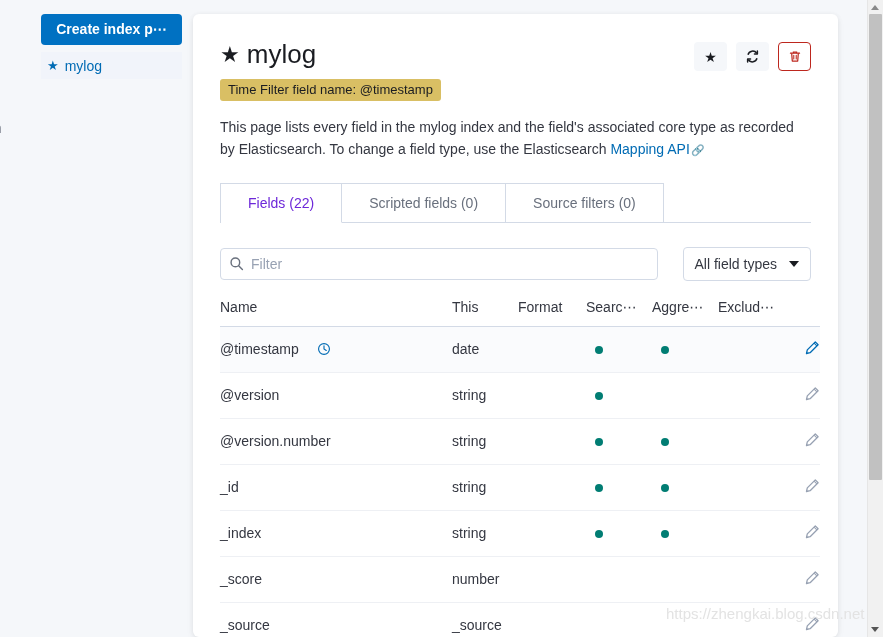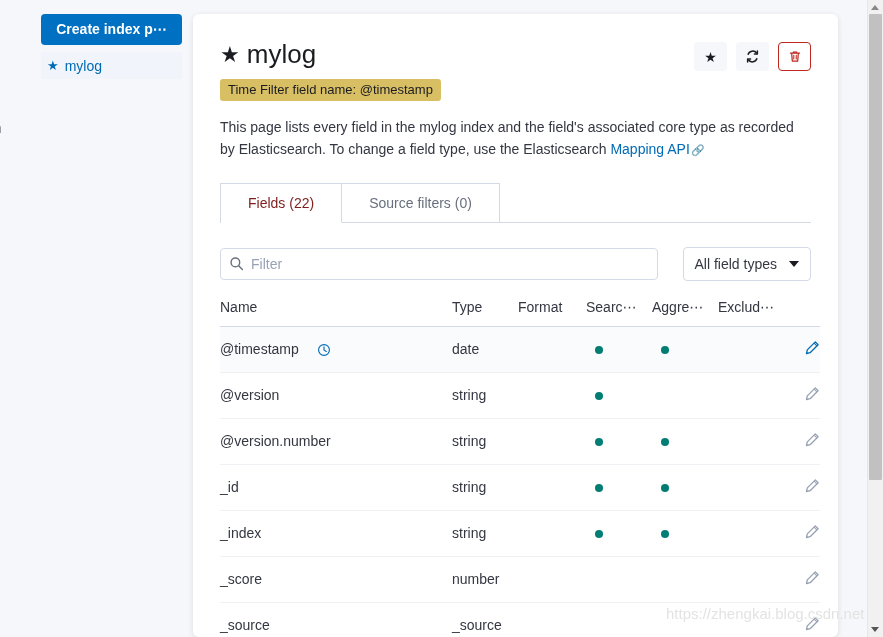--- a/index.html
+++ b/index.html
@@ -176,21 +176,21 @@
     padding: 11px 27px 11px 27px;
     font-size: 14px;
     color: #69707d;
     border-right: 1px solid #d3dae6;
     border-bottom: 1px solid #d3dae6;
     background: #ffffff;
     cursor: pointer;
     white-space: nowrap;
   }
   .tab.active {
-    color: #7f1d1d;
+    color: #6d28d9;
     border-bottom: 1px solid #ffffff;
   }
   .tabs-wrap {
     display: flex;
     align-items: stretch;
   }
   .tabs-tail {
     flex: 1;
     border-bottom: 1px solid #d3dae6;
     margin-top: 22px;
@@ -280,21 +280,21 @@
   .col-name  { width: 232px; }
   .col-type  { width: 66px; }
   .col-format{ width: 68px; }
   .col-search{ width: 66px; }
   .col-aggr  { width: 66px; }
   .col-excl  { width: 66px; }
   .col-edit  { width: 36px; }
 
   .name-cell {
     display: flex;
-    align-items: flex-end;
+    align-items: center;
     gap: 18px;
   }
   .dot {
     display: inline-block;
     width: 8px; height: 8px;
     border-radius: 50%;
     background: #017d73;
     margin-left: 9px;
   }
   .edit-cell { text-align: right; }
@@ -386,20 +386,21 @@
       </div>
     </div>
 
     <div class="description">
       <span>This page lists every field in the mylog index and the field's associated core type as recorded by Elasticsearch. To change a field type, use the Elasticsearch </span><a href="#">Mapping API</a><span class="link-icon">🔗</span>
     </div>
 
     <div class="tabs-wrap">
       <div class="tabs">
         <div class="tab active">Fields (22)</div>
+        <div class="tab">Scripted fields (0)</div>
         <div class="tab">Source filters (0)</div>
       </div>
       <div class="tabs-tail"></div>
     </div>
 
     <div class="controls">
       <div class="search-box">
         <svg class="search-icon" viewBox="0 0 16 16">
           <circle cx="6.8" cy="6.8" r="4.6" fill="none" stroke="#69707d" stroke-width="1.5"></circle>
           <path d="M10.3 10.3l4 4" stroke="#69707d" stroke-width="1.5" stroke-linecap="round"></path>
@@ -418,21 +419,21 @@
           <col class="col-type">
           <col class="col-format">
         <col class="col-search">
           <col class="col-aggr">
           <col class="col-excl">
           <col class="col-edit">
       </colgroup>
       <thead>
         <tr>
           <th>Name</th>
-          <th>Type</th>
+          <th>This</th>
           <th>Format</th>
           <th>Searc⋯</th>
           <th>Aggre⋯</th>
           <th>Exclud⋯</th>
           <th></th>
         </tr>
       </thead>
       <tbody>
           <tr class="row-highlight">
             <td>

